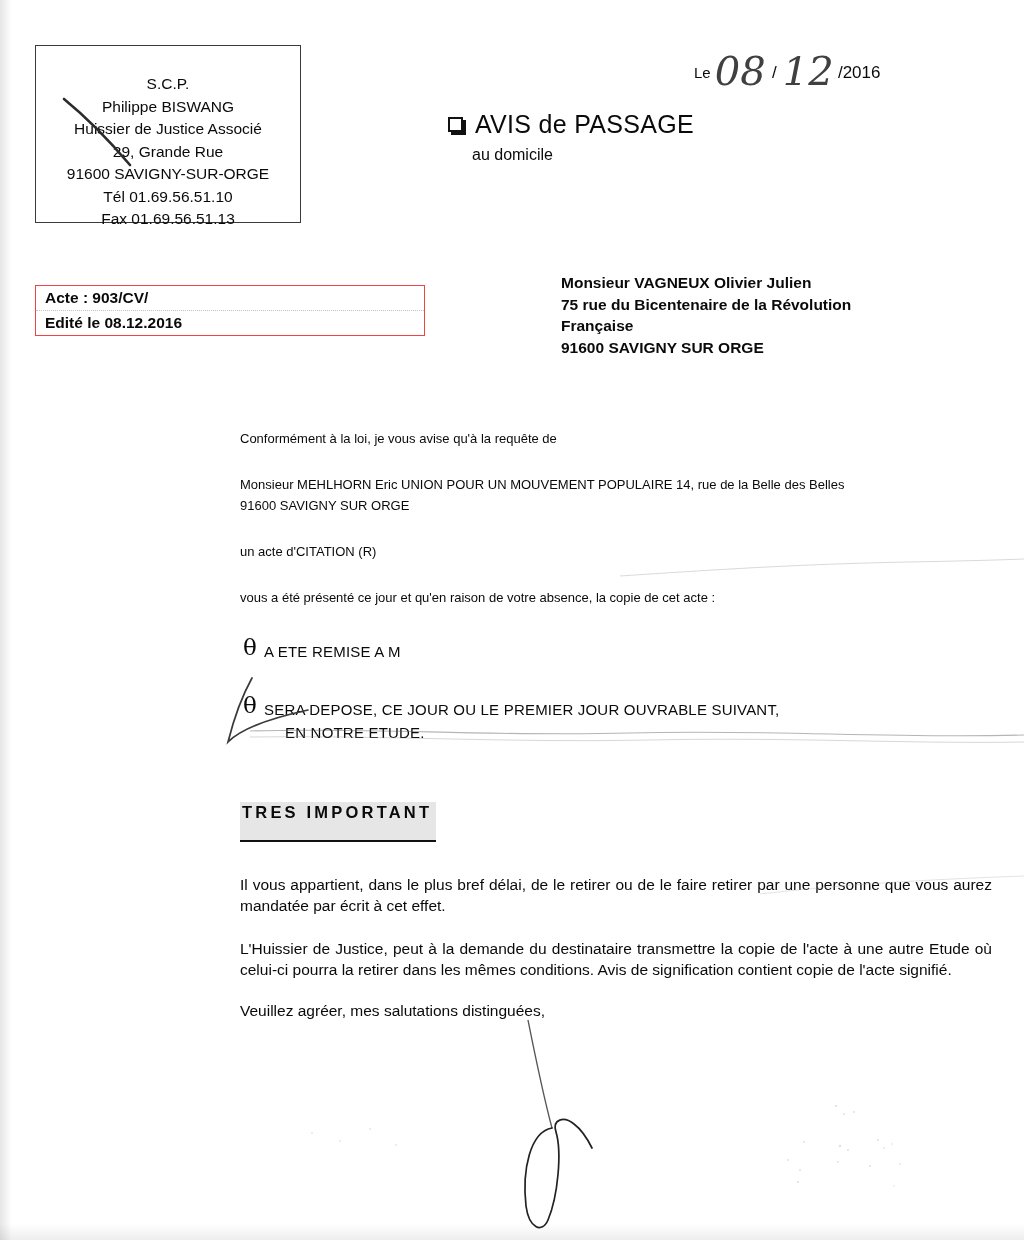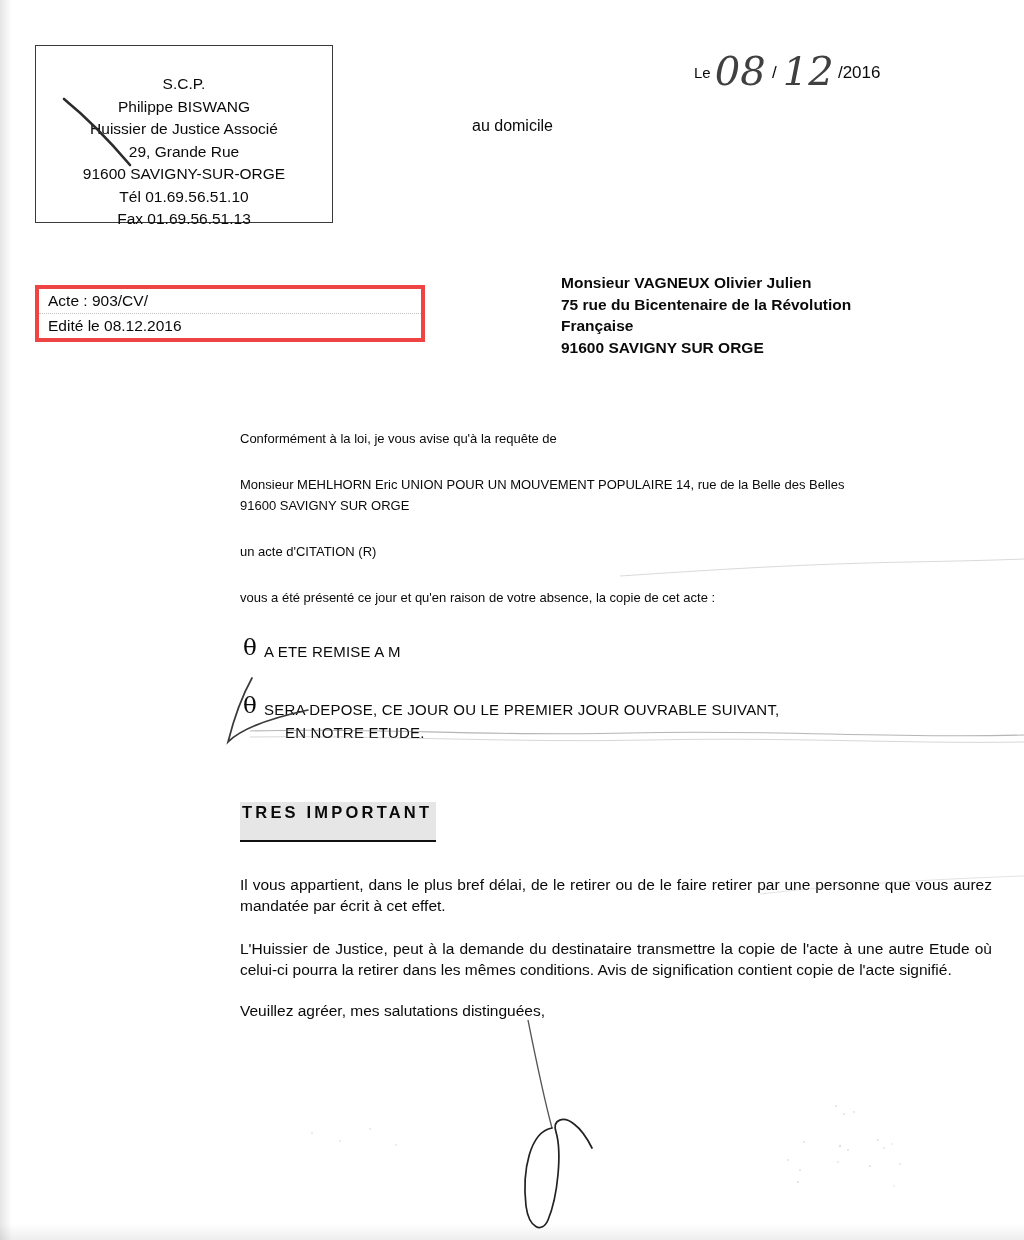--- a/index.html
+++ b/index.html
@@ -63,21 +63,21 @@
     color: #404040;
     position: relative;
     top: 7px;
   }
 
   
   #letterhead {
     position: absolute;
     left: 35px;
     top: 45px;
-    width: 298px;
+    width: 266px;
     height: 178px;
     border: 1.6px solid #3a3a3a;
     box-sizing: border-box;
     text-align: center;
     font-size: 15.5px;
     line-height: 22.5px;
     padding-top: 27px;
   }
   #letterhead div { white-space: nowrap; }
 
@@ -113,23 +113,24 @@
     margin-left: 24px;
     white-space: nowrap;
   }
 
   
   #act-box {
     position: absolute;
     left: 35px;
     top: 285px;
     width: 390px;
-    border: 4px solid #ef4444;
+    border: 1px solid #ef4444;
     box-sizing: border-box;
     background: #fff;
+    font-weight: bold;
   }
   #act-box .act-row {
     font-size: 15.5px;
     padding: 3px 0 3px 9px;
     border-bottom: 1px dotted #c4c4c4;
     white-space: nowrap;
   }
   #act-box .act-row:last-child { border-bottom: none; }
 
   
@@ -247,20 +248,24 @@
     <div>91600 SAVIGNY-SUR-ORGE</div>
     <div>Tél 01.69.56.51.10</div>
     <div>Fax 01.69.56.51.13</div>
   </div>
 
   <svg id="letterhead-scratch" width="110" height="75">
     <path d="M4 4 C 26 22, 48 44, 70 70" stroke="#2b2b2b" stroke-width="2.6" fill="none" stroke-linecap="round"></path>
   </svg>
 
   <div id="title-block">
+    <div id="title-row">
+      <span class="boxglyph"></span>
+      <span id="title-main">AVIS de PASSAGE</span>
+    </div>
     <div id="title-sub">au domicile</div>
   </div>
 
   <div id="act-box">
     <div class="act-row">Acte : 903/CV/</div>
     <div class="act-row">Edité le 08.12.2016</div>
   </div>
 
   <div id="recipient">
     <div>Monsieur VAGNEUX Olivier Julien</div>

